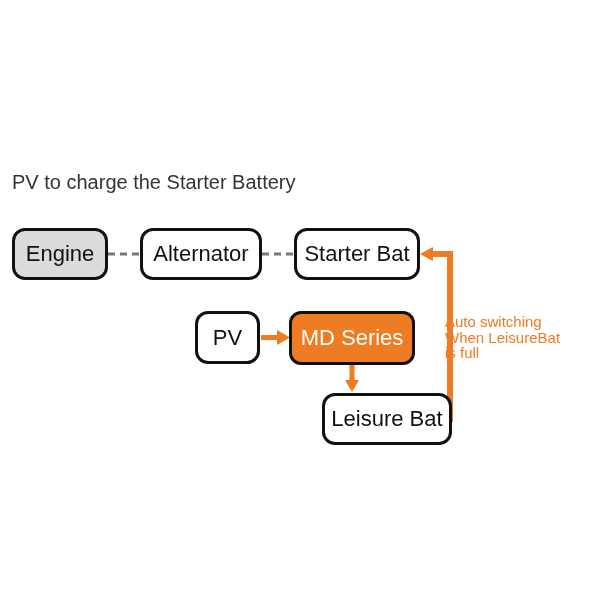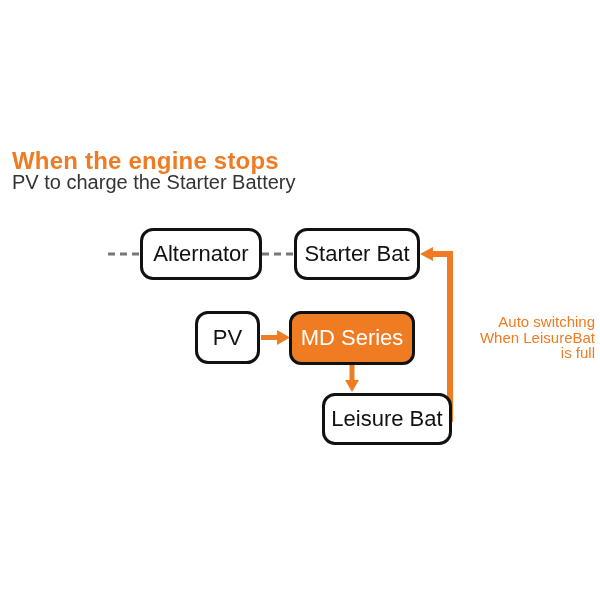--- a/index.html
+++ b/index.html
@@ -81,32 +81,31 @@
   #node-alternator  { left: 140px; top: 228px; width: 122px; height: 52px; justify-content: center; }
   #node-starter-bat { left: 294px; top: 228px; width: 126px; height: 52px; }
   #node-pv          { left: 195px; top: 311px; width: 65px;  height: 53px; }
   #node-md-series   { left: 289px; top: 311px; width: 126px; height: 54px; border-radius: 12px; }
   #node-leisure-bat { left: 290px; top: 393px; width: 130px; height: 52px; margin-left: 32px; }
   .annotation {
     position: absolute;
     left: 445px;
     top: 314px;
     width: 150px;
-    text-align: right;
+    text-align: left;
     font-size: 15px;
     line-height: 15.5px;
     color: var(--accent-orange);
   }
 </style>
 </head>
 <body>
 
 <div class="canvas">
 
-  <div class="title">When the engine stops</div>
   <div class="subtitle">PV to charge the Starter Battery</div>
 
   <svg class="connectors" viewBox="0 0 600 600" xmlns="http://www.w3.org/2000/svg" aria-hidden="true">
 
     <line class="dashed-link" x1="108" y1="254" x2="140" y2="254"></line>
     <line class="dashed-link" x1="262" y1="254" x2="294" y2="254"></line>
 
     <g>
       <line class="orange-stroke" stroke-width="5" x1="261" y1="337.5" x2="279" y2="337.5"></line>
       <polygon class="orange-fill" points="277,330 290,337.5 277,345"></polygon>
@@ -116,20 +115,23 @@
       <line class="orange-stroke" stroke-width="5" x1="352" y1="365" x2="352" y2="382"></line>
       <polygon class="orange-fill" points="345,380 359,380 352,392"></polygon>
     </g>
 
     <g>
       <polyline class="orange-stroke" stroke-width="6" points="420,419 450,419 450,254 433,254"></polyline>
       <polygon class="orange-fill" points="433,247 433,261 420,254"></polygon>
     </g>
   </svg>
 
+  <div class="node gray" id="node-engine">
+    <span>Engine</span>
+  </div>
   <div class="node" id="node-alternator">
     <span>Alternator</span>
   </div>
   <div class="node" id="node-starter-bat">
     <span>Starter Bat</span>
   </div>
   <div class="node" id="node-pv">
     <span>PV</span>
   </div>
   <div class="node orange" id="node-md-series">

